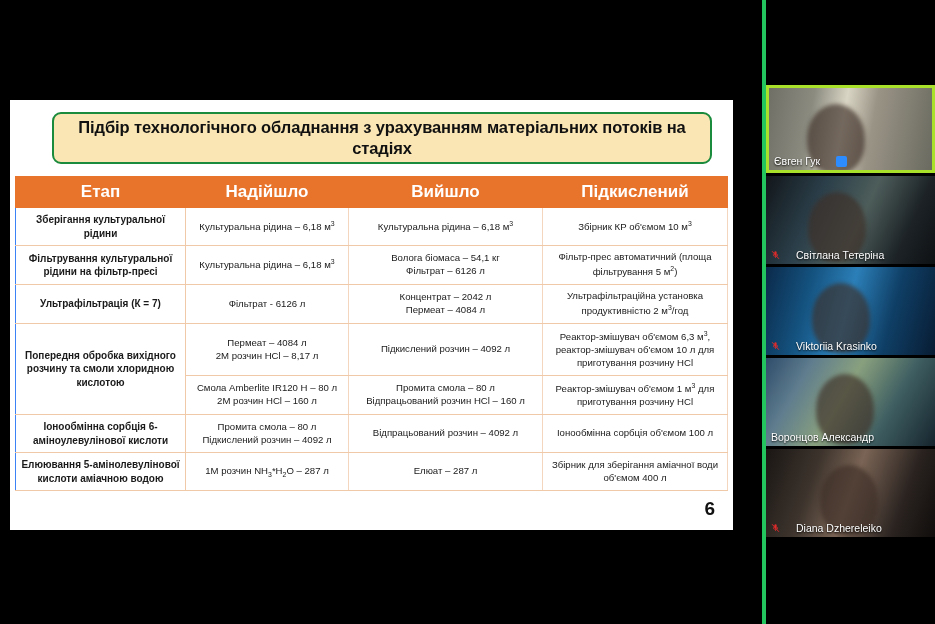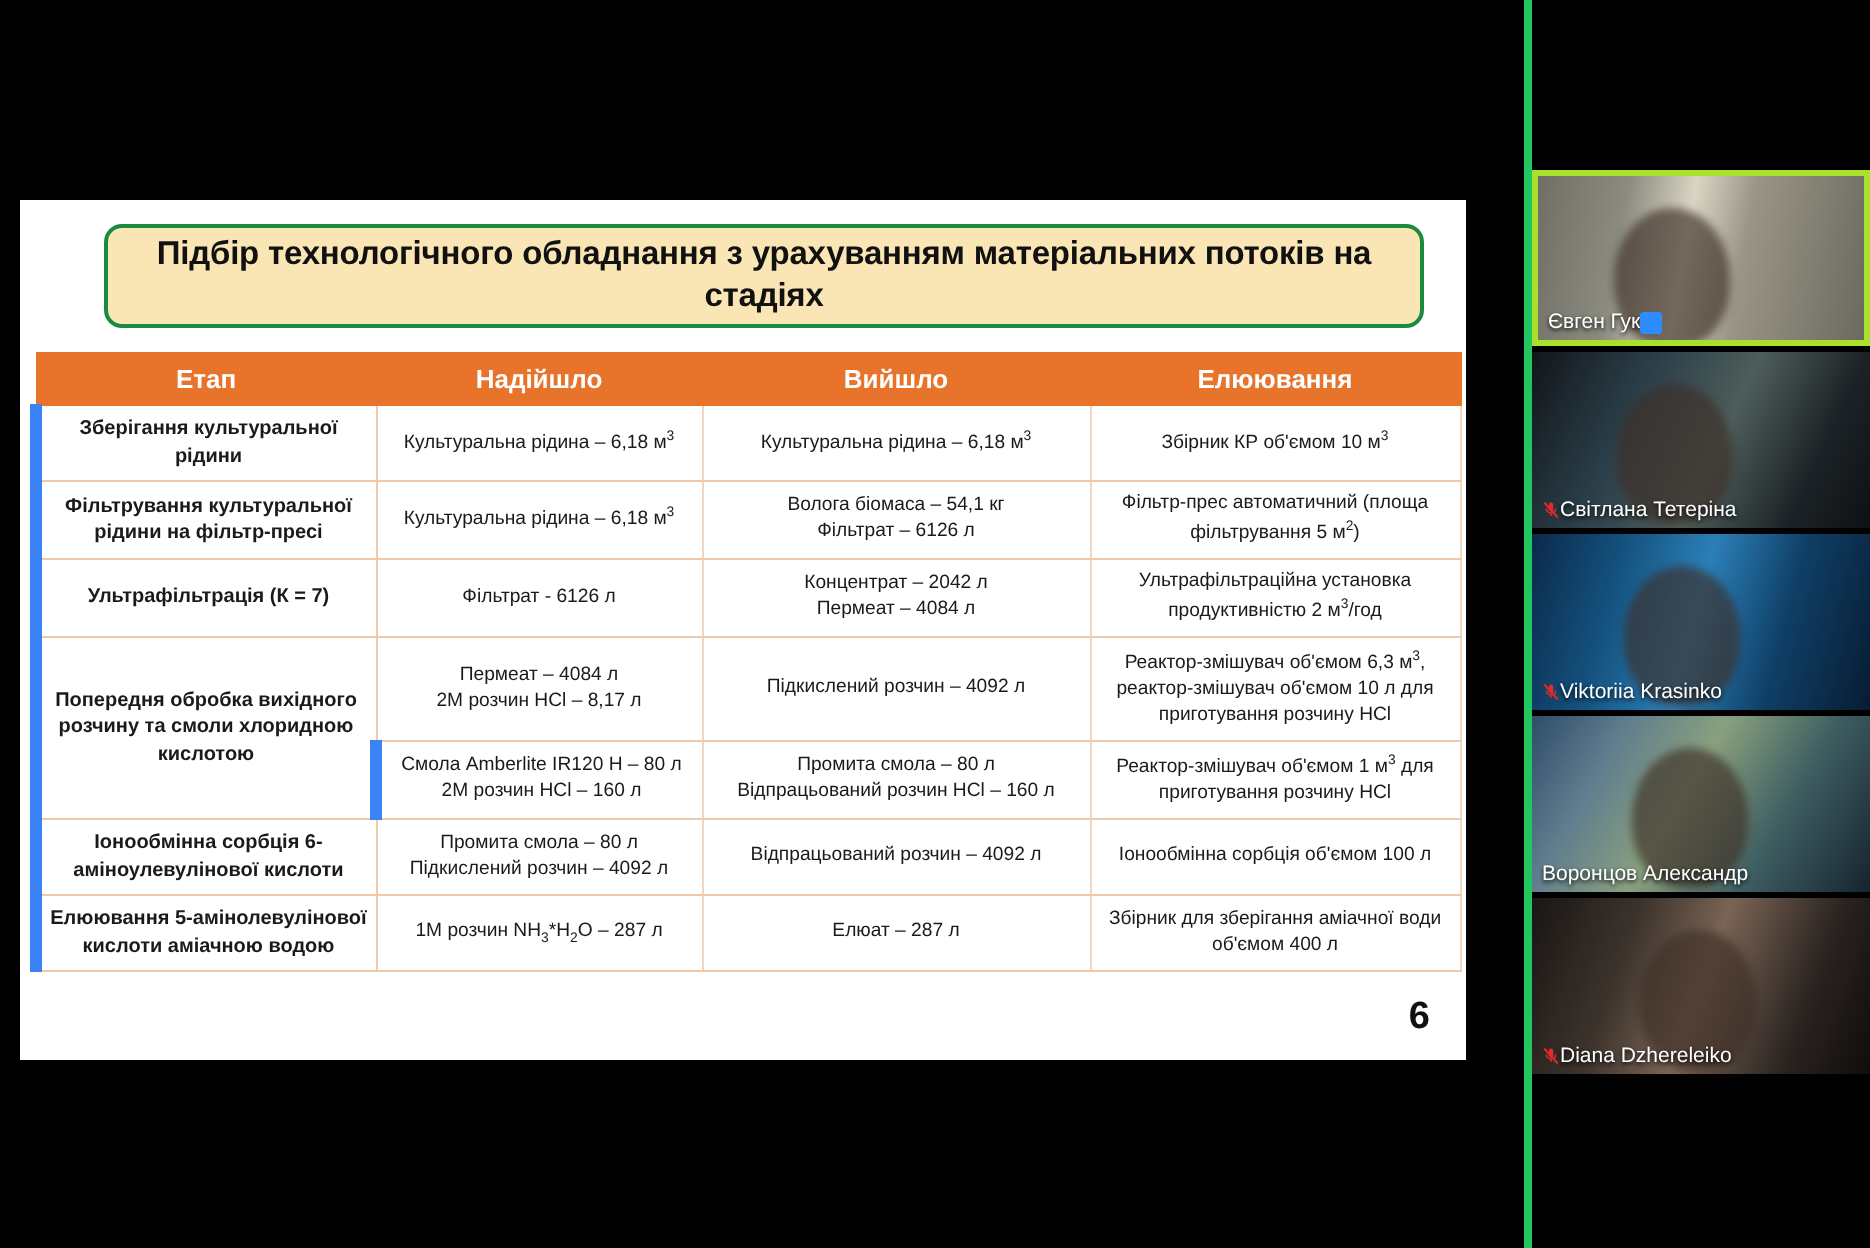--- a/index.html
+++ b/index.html
@@ -46,62 +46,62 @@
     background: #fff;
   }
   #slide-table col.c1 { width: 170px; }
   #slide-table col.c2 { width: 163px; }
   #slide-table col.c3 { width: 194px; }
   #slide-table col.c4 { width: 185px; }
 
   #slide-table th {
     background: #e8742c;
     color: #ffffff;
-    font-size: 13px;
+    font-size: 17px;
     font-weight: bold;
     padding: 5px 2px;
     text-align: center;
     border: 1px solid #e8742c;
   }
   #slide-table td {
     border: 1px solid #f0c9a8;
     padding: 5px 4px;
     font-size: 9.6px;
     color: #1a1a1a;
     text-align: center;
     vertical-align: middle;
     line-height: 1.35;
   }
   #slide-table td.stage {
     font-weight: bold;
     font-size: 10px;
     border-right: 1px solid #f0c9a8;
   }
   #slide-table tbody tr td { border-left: 1px solid #fff; border-right: 1px solid #f3d6bd; }
-  #slide-table tbody tr td:first-child { border-left: 6px solid #3b82f6; }
+  #slide-table tbody tr td:first-child { border-left: 1px solid #3b82f6; }
   #slide-table tbody tr td:last-child { border-right: 1px solid #f3d6bd; }
   #slide-table .sub { font-size: 0.72em; vertical-align: sub; }
   #slide-table .sup { font-size: 0.72em; vertical-align: super; }
 
   #slide-number {
     position: absolute; right: 18px; bottom: 10px;
     font-size: 19px; font-weight: bold; color: #111;
   }
 
   
   #filmstrip { position: absolute; left: 766px; top: 0; width: 169px; height: 624px; background: #000; }
   .tile {
     position: absolute; left: 0; width: 169px; height: 88px;
     background: #141414; overflow: hidden;
   }
   .tile.active { border: 3px solid #a8e02a; }
   .tile-video { position: absolute; inset: 0; }
   .tile-name {
     position: absolute; left: 0; bottom: 3px;
-    display: flex; align-items: center; gap: 0;
+    display: flex; align-items: center; gap: 16px;
     padding: 0 5px;
     font-size: 10.5px; color: #ffffff;
     text-shadow: 0 1px 2px rgba(0,0,0,.95);
     white-space: nowrap;
   }
   .mic-muted { width: 9px; height: 12px; flex: 0 0 auto; }
   .badge-blue { display: inline-block; width: 11px; height: 11px; background: #2d8cff; border-radius: 2px; }
 
   
   .bg-guk { background: linear-gradient(100deg,#6f6f66 0%,#8b8b80 26%,#d9d5c4 45%,#9a9486 62%,#6a6a60 100%); }
@@ -133,21 +133,21 @@
           <col class="c1">
             <col class="c2">
             <col class="c3">
             <col class="c4">
         </colgroup>
         <thead>
           <tr>
             <th>Етап</th>
             <th>Надійшло</th>
             <th>Вийшло</th>
-            <th>Елюювання</th>
+            <th>Підкислений</th>
           </tr>
         </thead>
         <tbody id="table-body">
             <tr>
               <td class="stage">Зберігання культуральної рідини</td>
               <td>Культуральна рідина – 6,18 м<span class="sup">3</span></td>
               <td>Культуральна рідина – 6,18 м<span class="sup">3</span></td>
               <td>Збірник КР об'ємом 10 м<span class="sup">3</span></td>
             </tr>
             <tr>

